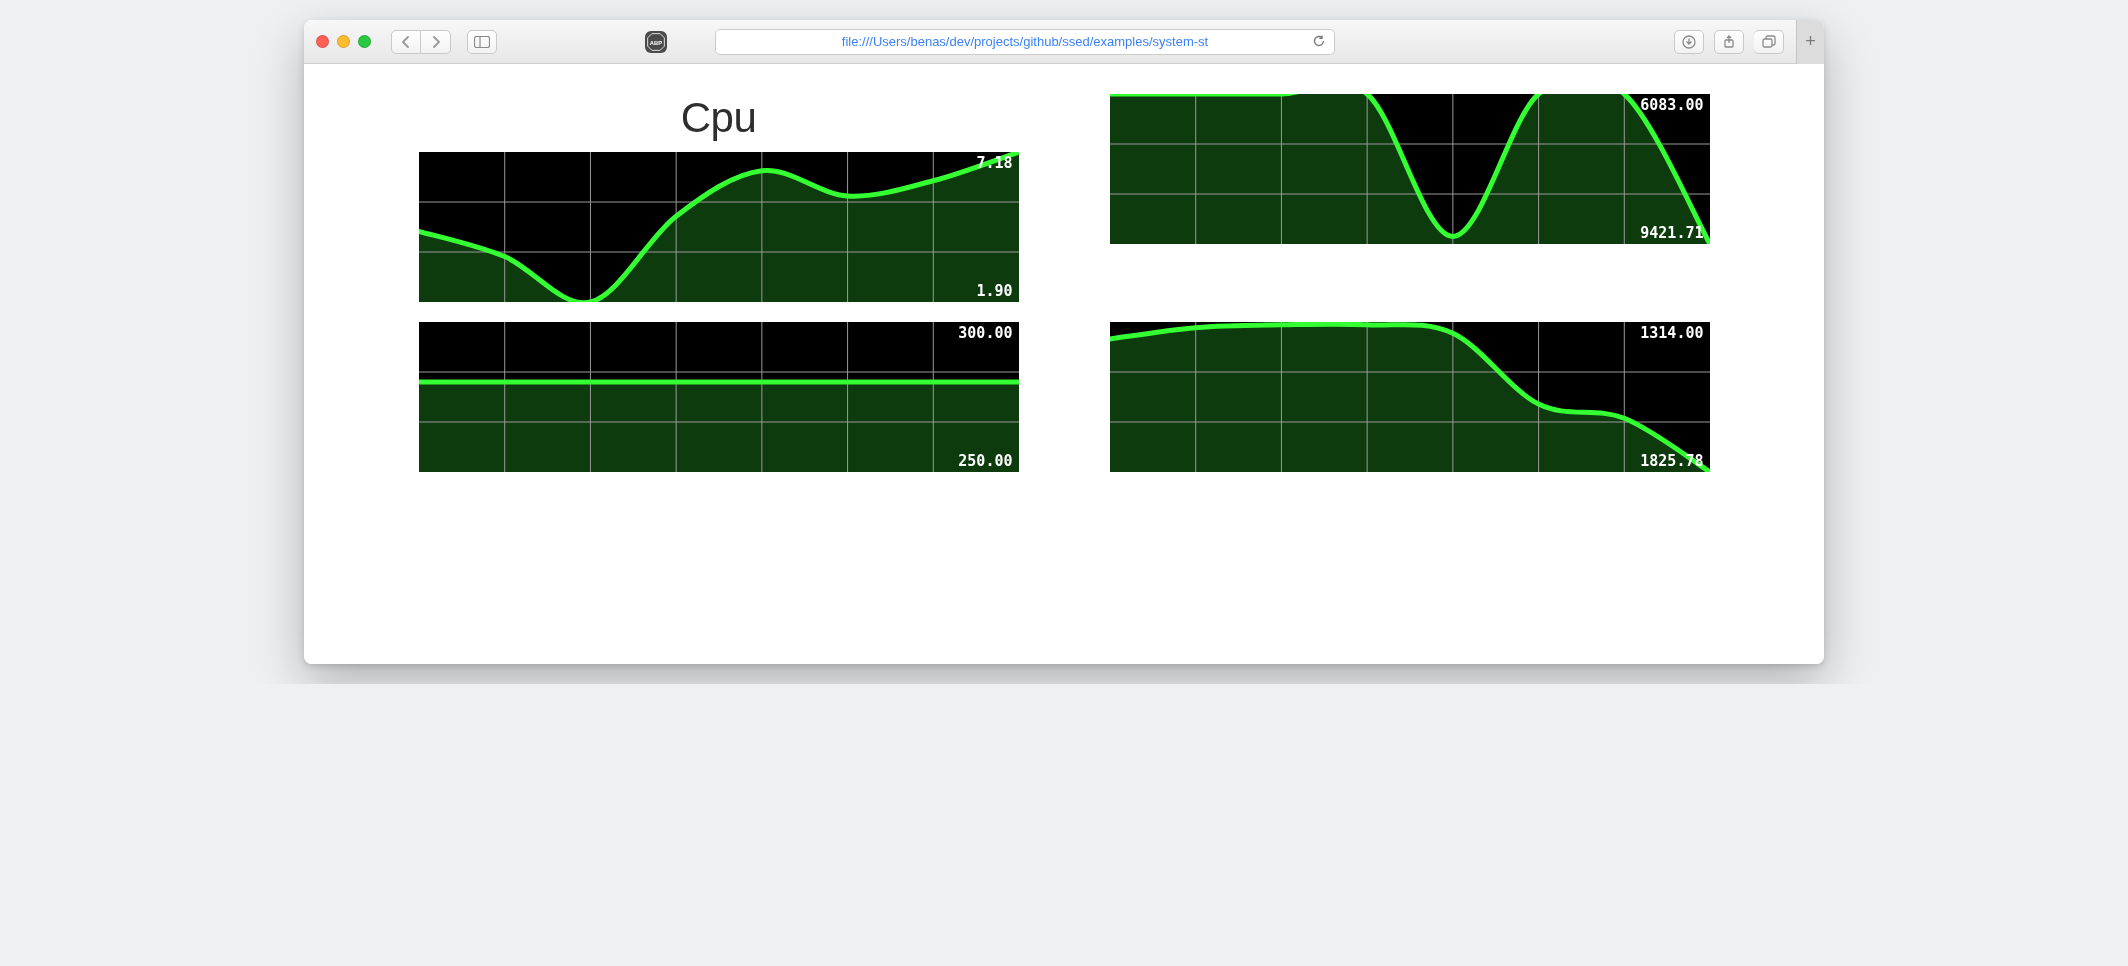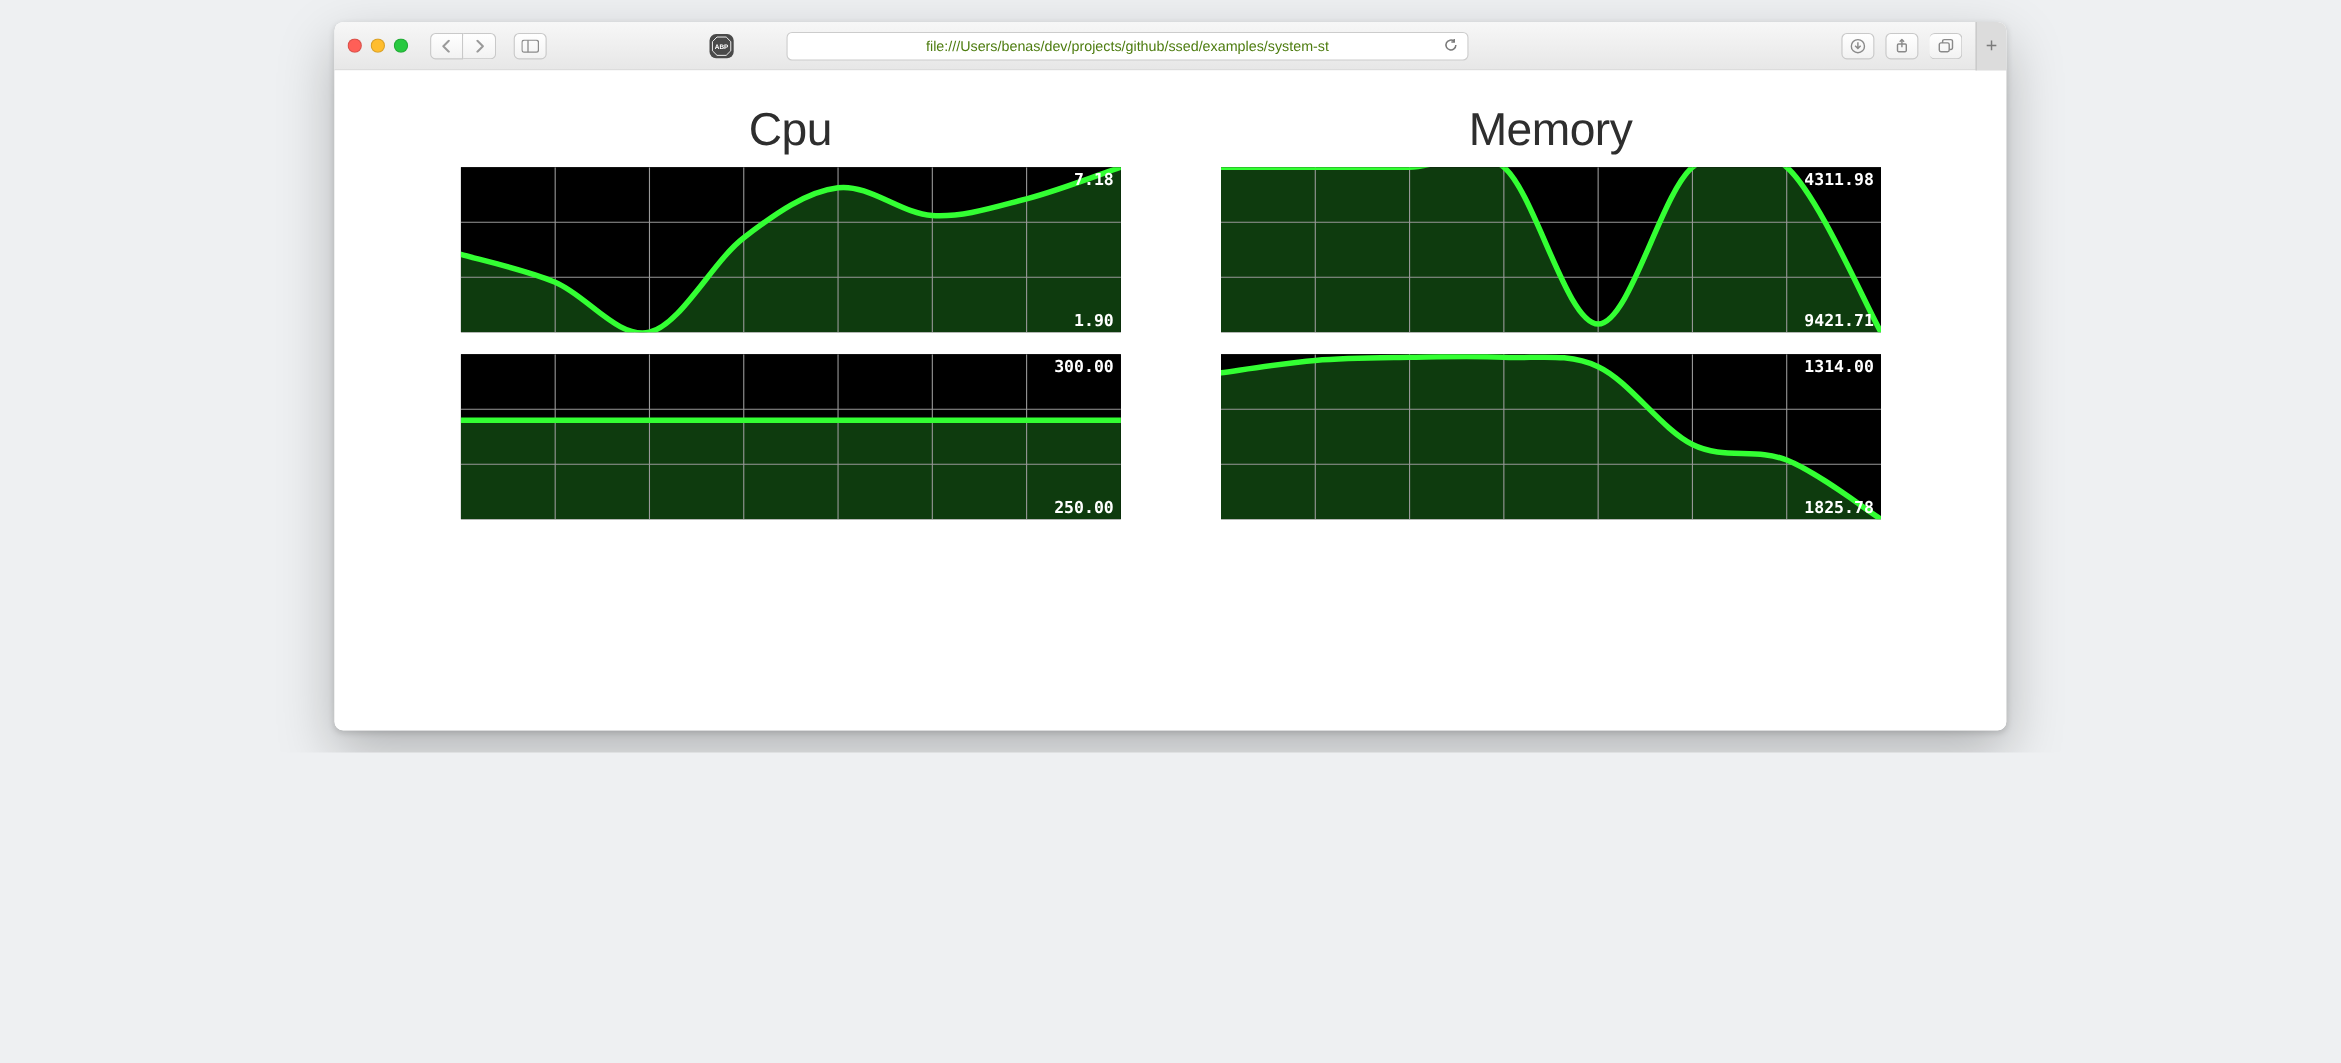--- a/index.html
+++ b/index.html
@@ -62,21 +62,21 @@
   .address-bar {
     flex: 1;
     height: 26px;
     margin: 0 10px 0 40px;
     background: #fff;
     border: 1px solid #ccc;
     border-radius: 5px;
     display: flex;
     align-items: center;
     padding: 0 8px;
-    color: #4d7c0f;
+    color: #3b82f6;
     font-size: 13px;
     max-width: 620px;
     position: relative;
     justify-content: center;
   }
   .address-bar .url-text {
     white-space: nowrap;
     overflow: hidden;
   }
   .reload-icon {
@@ -222,36 +222,35 @@
               <line x1="514.2857142857142" y1="0" x2="514.2857142857142" y2="150" stroke="#999999" stroke-width="1"></line>
               <line x1="0" y1="50" x2="600" y2="50" stroke="#999999" stroke-width="1"></line>
               <line x1="0" y1="100" x2="600" y2="100" stroke="#999999" stroke-width="1"></line>
       <path d="M 0,79.2929292929293 C 14.285714285714285,83.50168350168352 57.14285714285714,92.76094276094278 85.71428571428571,104.54545454545456 C 114.28571428571428,116.32996632996634 142.85714285714286,156.73400673400673 171.42857142857142,150 C 199.99999999999997,143.26599326599327 228.57142857142856,86.02693602693601 257.1428571428571,64.14141414141413 C 285.71428571428567,42.25589225589225 314.2857142857143,22.053872053872045 342.85714285714283,18.686868686868678 C 371.4285714285714,15.319865319865313 400,42.25589225589225 428.57142857142856,43.93939393939394 C 457.1428571428571,45.622895622895626 485.71428571428567,36.111111111111136 514.2857142857142,28.78787878787881 C 542.8571428571428,21.46464646464649 585.7142857142857,4.797979797979802 600,0" fill="none" stroke="#33ff33" stroke-width="5" stroke-linecap="round"></path>
     </svg>
     <div class="chart-max">7.18</div>
     <div class="chart-min">1.90</div>
   </div>
         </div>
         <div class="chart-cell">
-          <div class="chart-title">Memory</div>
           <div class="chart-box">
     <svg viewBox="0 0 600 150" preserveAspectRatio="none">
       <rect x="0" y="0" width="600" height="150" fill="#000000"></rect>
       <path d="M 0,0 C 14.285714285714285,0 57.14285714285714,0 85.71428571428571,0 C 114.28571428571428,0 142.85714285714286,0 171.42857142857142,0 C 199.99999999999997,0 228.57142857142856,-23.749999999995453 257.1428571428571,0 C 285.71428571428567,23.749999999995453 314.2857142857143,142.49999999997272 342.85714285714283,142.49999999997272 C 371.4285714285714,142.49999999997272 400,23.749999999995453 428.57142857142856,0 C 457.1428571428571,-23.749999999995453 485.71428571428567,-25 514.2857142857142,0 C 542.8571428571428,25 585.7142857142857,125 600,150 L 600,150 L 0,150 Z" fill="#0e3b0e"></path>
       <line x1="85.71428571428571" y1="0" x2="85.71428571428571" y2="150" stroke="#999999" stroke-width="1"></line>
               <line x1="171.42857142857142" y1="0" x2="171.42857142857142" y2="150" stroke="#999999" stroke-width="1"></line>
               <line x1="257.1428571428571" y1="0" x2="257.1428571428571" y2="150" stroke="#999999" stroke-width="1"></line>
               <line x1="342.85714285714283" y1="0" x2="342.85714285714283" y2="150" stroke="#999999" stroke-width="1"></line>
               <line x1="428.57142857142856" y1="0" x2="428.57142857142856" y2="150" stroke="#999999" stroke-width="1"></line>
               <line x1="514.2857142857142" y1="0" x2="514.2857142857142" y2="150" stroke="#999999" stroke-width="1"></line>
               <line x1="0" y1="50" x2="600" y2="50" stroke="#999999" stroke-width="1"></line>
               <line x1="0" y1="100" x2="600" y2="100" stroke="#999999" stroke-width="1"></line>
       <path d="M 0,0 C 14.285714285714285,0 57.14285714285714,0 85.71428571428571,0 C 114.28571428571428,0 142.85714285714286,0 171.42857142857142,0 C 199.99999999999997,0 228.57142857142856,-23.749999999995453 257.1428571428571,0 C 285.71428571428567,23.749999999995453 314.2857142857143,142.49999999997272 342.85714285714283,142.49999999997272 C 371.4285714285714,142.49999999997272 400,23.749999999995453 428.57142857142856,0 C 457.1428571428571,-23.749999999995453 485.71428571428567,-25 514.2857142857142,0 C 542.8571428571428,25 585.7142857142857,125 600,150" fill="none" stroke="#33ff33" stroke-width="5" stroke-linecap="round"></path>
     </svg>
-    <div class="chart-max">4311.98</div>
+    <div class="chart-max">6083.00</div>
     <div class="chart-min">9421.71</div>
   </div>
         </div>
         <div class="chart-cell">
           <div class="chart-box">
     <svg viewBox="0 0 600 150" preserveAspectRatio="none">
       <rect x="0" y="0" width="600" height="150" fill="#000000"></rect>
       <path d="M 0,60 C 14.285714285714285,60 57.14285714285714,60 85.71428571428571,60 C 114.28571428571428,60 142.85714285714286,60 171.42857142857142,60 C 199.99999999999997,60 228.57142857142856,60 257.1428571428571,60 C 285.71428571428567,60 314.2857142857143,60 342.85714285714283,60 C 371.4285714285714,60 400,60 428.57142857142856,60 C 457.1428571428571,60 485.71428571428567,60 514.2857142857142,60 C 542.8571428571428,60 585.7142857142857,60 600,60 L 600,150 L 0,150 Z" fill="#0e3b0e"></path>
       <line x1="85.71428571428571" y1="0" x2="85.71428571428571" y2="150" stroke="#999999" stroke-width="1"></line>
               <line x1="171.42857142857142" y1="0" x2="171.42857142857142" y2="150" stroke="#999999" stroke-width="1"></line>

